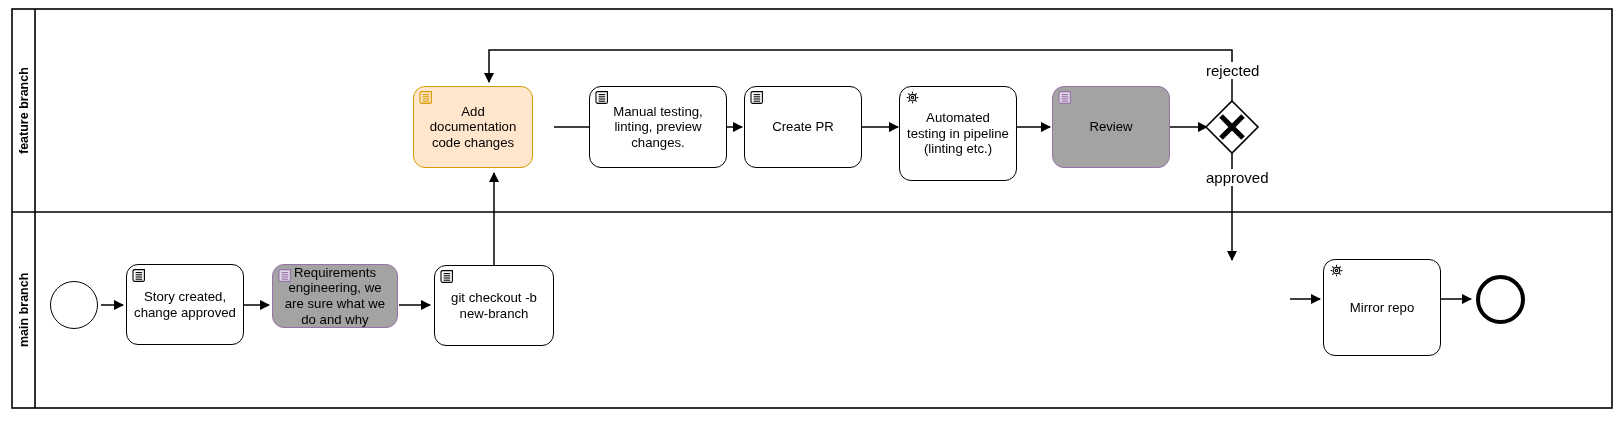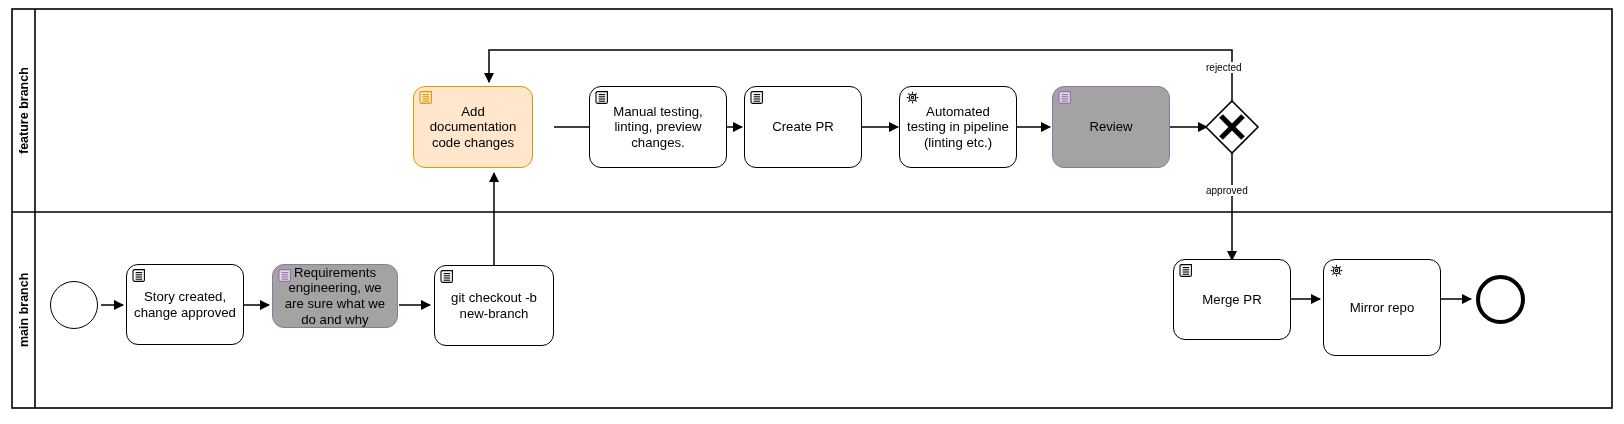--- a/index.html
+++ b/index.html
@@ -80,21 +80,21 @@
     color: #000000;
     writing-mode: vertical-rl;
     transform: rotate(180deg);
     display: flex;
     align-items: center;
     justify-content: center;
     letter-spacing: 0px;
   }
   .edge-label {
     position: absolute;
-    font-size: 10px;
+    font-size: 15px;
     color: #000000;
     white-space: nowrap;
     background: #ffffff;
     padding: 0 2px;
   }
 </style>
 </head>
 <body>
 
 <div id="canvas">
@@ -178,30 +178,20 @@
     <svg class="task-icon" viewBox="0 0 17 15">
       <path d="M2 3.2 Q2 1.6 3.6 1.6 L13.4 1.6 L13.4 12 Q13.4 13.4 11.9 13.4 L3.6 13.4 Q2 13.4 2 11.8 Z" fill="#ffffff" stroke="#000000" stroke-width="1.1"></path>
       <line x1="4.6" y1="4.6" x2="11.2" y2="4.6" stroke="#000000" stroke-width="1.1"></line>
       <line x1="4.6" y1="6.8" x2="11.2" y2="6.8" stroke="#000000" stroke-width="1.1"></line>
       <line x1="4.6" y1="9.0" x2="11.2" y2="9.0" stroke="#000000" stroke-width="1.1"></line>
       <line x1="4.6" y1="11.2" x2="11.2" y2="11.2" stroke="#000000" stroke-width="1.1"></line>
     </svg>
     <span class="label">git checkout -b new-branch</span>
   </div>
 
-  <div class="node task" style="left:1173px; top:259px; width:118px; height:81px;">
-    <svg class="task-icon" viewBox="0 0 17 15">
-      <path d="M2 3.2 Q2 1.6 3.6 1.6 L13.4 1.6 L13.4 12 Q13.4 13.4 11.9 13.4 L3.6 13.4 Q2 13.4 2 11.8 Z" fill="#ffffff" stroke="#000000" stroke-width="1.1"></path>
-      <line x1="4.6" y1="4.6" x2="11.2" y2="4.6" stroke="#000000" stroke-width="1.1"></line>
-      <line x1="4.6" y1="6.8" x2="11.2" y2="6.8" stroke="#000000" stroke-width="1.1"></line>
-      <line x1="4.6" y1="9.0" x2="11.2" y2="9.0" stroke="#000000" stroke-width="1.1"></line>
-      <line x1="4.6" y1="11.2" x2="11.2" y2="11.2" stroke="#000000" stroke-width="1.1"></line>
-    </svg>
-    <span class="label">Merge PR</span>
-  </div>
 
   <div class="node task" style="left:1323px; top:259px; width:118px; height:97px;">
     <svg class="task-icon" viewBox="0 0 17 15">
       <g fill="none" stroke="#000000" stroke-width="1.1">
         <circle cx="8.5" cy="7.6" r="3.2"></circle>
         <circle cx="8.5" cy="7.6" r="1.2"></circle>
         <line x1="8.5" y1="1.8" x2="8.5" y2="3.6"></line>
         <line x1="8.5" y1="11.6" x2="8.5" y2="13.4"></line>
         <line x1="2.7" y1="7.6" x2="4.5" y2="7.6"></line>
         <line x1="12.5" y1="7.6" x2="14.3" y2="7.6"></line>
@@ -242,21 +232,21 @@
     <svg class="task-icon" viewBox="0 0 17 15">
       <path d="M2 3.2 Q2 1.6 3.6 1.6 L13.4 1.6 L13.4 12 Q13.4 13.4 11.9 13.4 L3.6 13.4 Q2 13.4 2 11.8 Z" fill="#ffffff" stroke="#000000" stroke-width="1.1"></path>
       <line x1="4.6" y1="4.6" x2="11.2" y2="4.6" stroke="#000000" stroke-width="1.1"></line>
       <line x1="4.6" y1="6.8" x2="11.2" y2="6.8" stroke="#000000" stroke-width="1.1"></line>
       <line x1="4.6" y1="9.0" x2="11.2" y2="9.0" stroke="#000000" stroke-width="1.1"></line>
       <line x1="4.6" y1="11.2" x2="11.2" y2="11.2" stroke="#000000" stroke-width="1.1"></line>
     </svg>
     <span class="label">Create PR</span>
   </div>
 
-  <div class="node task" style="left:899px; top:86px; width:118px; height:82px;">
+  <div class="node task" style="left:899px; top:86px; width:118px; height:95px;">
     <svg class="task-icon" viewBox="0 0 17 15">
       <g fill="none" stroke="#000000" stroke-width="1.1">
         <circle cx="8.5" cy="7.6" r="3.2"></circle>
         <circle cx="8.5" cy="7.6" r="1.2"></circle>
         <line x1="8.5" y1="1.8" x2="8.5" y2="3.6"></line>
         <line x1="8.5" y1="11.6" x2="8.5" y2="13.4"></line>
         <line x1="2.7" y1="7.6" x2="4.5" y2="7.6"></line>
         <line x1="12.5" y1="7.6" x2="14.3" y2="7.6"></line>
         <line x1="4.4" y1="3.5" x2="5.7" y2="4.8"></line>
         <line x1="11.3" y1="10.4" x2="12.6" y2="11.7"></line>
@@ -272,15 +262,15 @@
       <path d="M2 3.2 Q2 1.6 3.6 1.6 L13.4 1.6 L13.4 12 Q13.4 13.4 11.9 13.4 L3.6 13.4 Q2 13.4 2 11.8 Z" fill="#e1d5e7" stroke="#9673a6" stroke-width="1.1"></path>
       <line x1="4.6" y1="4.6" x2="11.2" y2="4.6" stroke="#9673a6" stroke-width="1.1"></line>
       <line x1="4.6" y1="6.8" x2="11.2" y2="6.8" stroke="#9673a6" stroke-width="1.1"></line>
       <line x1="4.6" y1="9.0" x2="11.2" y2="9.0" stroke="#9673a6" stroke-width="1.1"></line>
       <line x1="4.6" y1="11.2" x2="11.2" y2="11.2" stroke="#9673a6" stroke-width="1.1"></line>
     </svg>
     <span class="label">Review</span>
   </div>
 
   <div class="edge-label" style="left:1204px; top:62px;">rejected</div>
-  <div class="edge-label" style="left:1204px; top:169px;margin-top:16px;">approved</div>
+  <div class="edge-label" style="left:1204px; top:169px;">approved</div>
 
 </div>
 
 </body></html>

